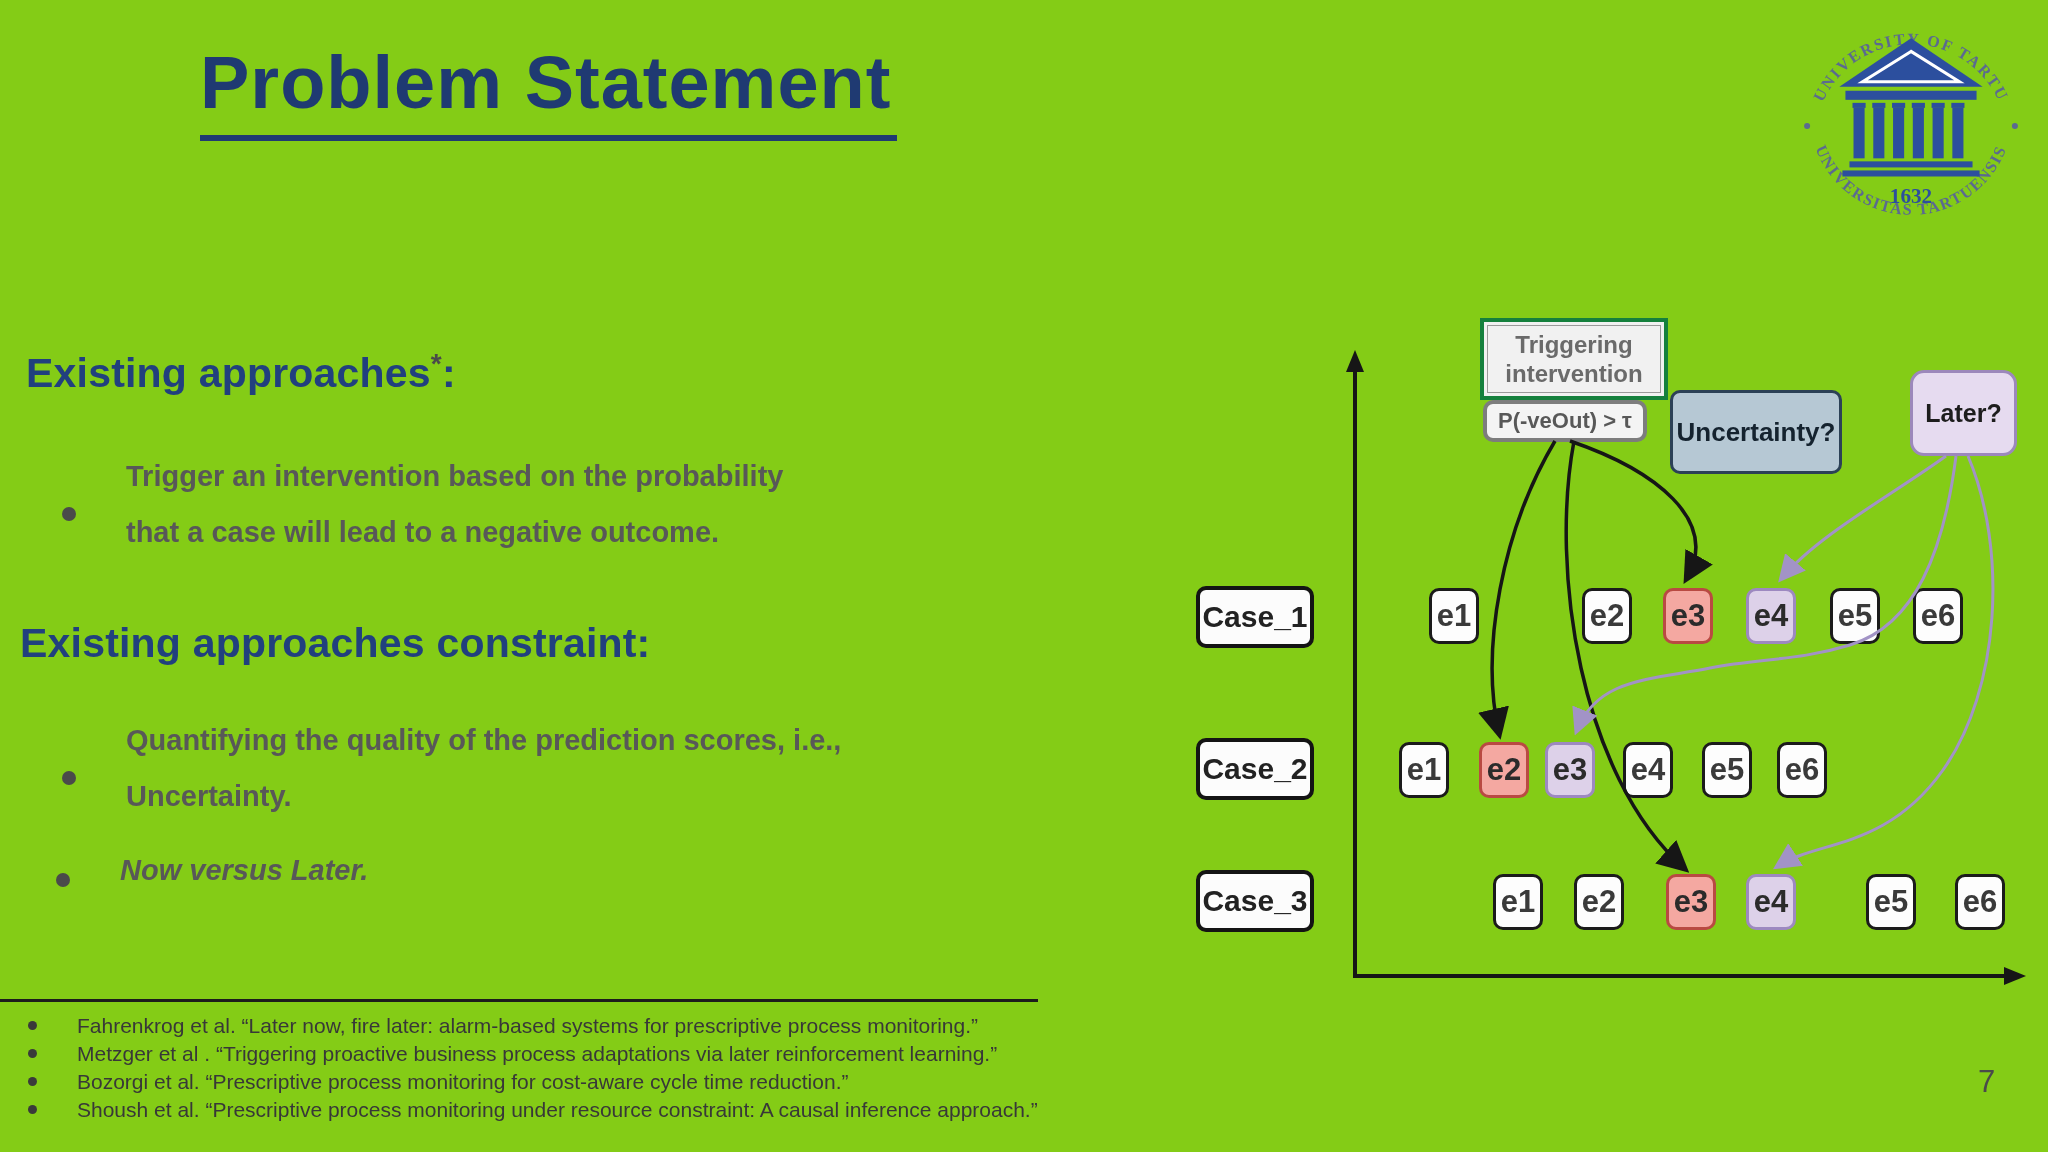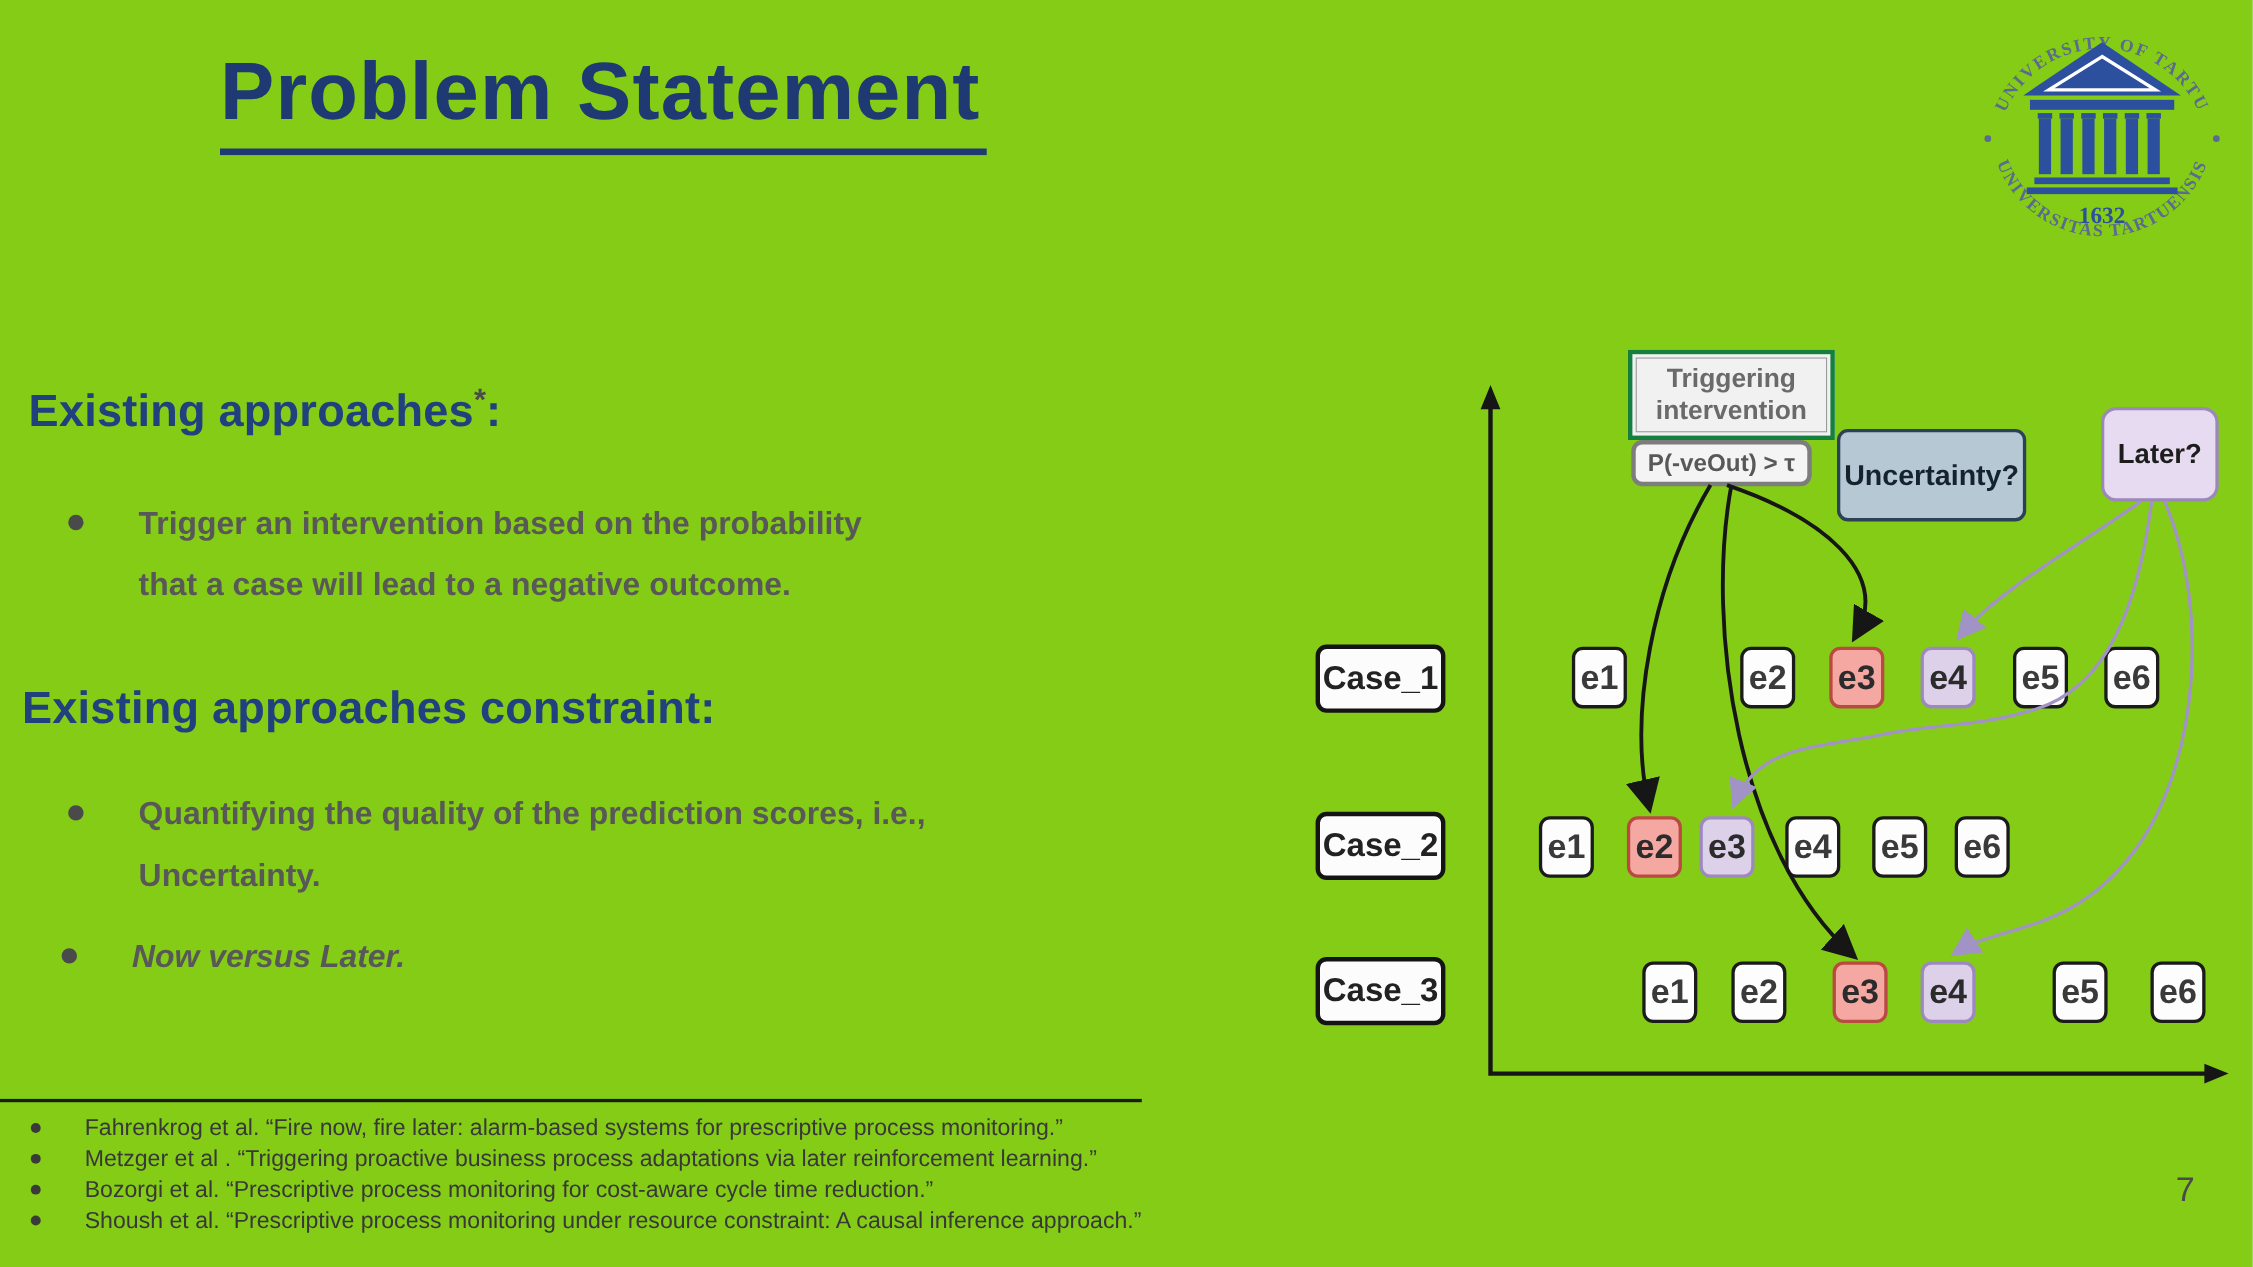--- a/index.html
+++ b/index.html
@@ -7,21 +7,21 @@
          font-family:"Liberation Sans",sans-serif;}
 
   
   .title{position:absolute;left:200px;top:40px;display:inline-block;
          font-size:74px;font-weight:700;color:#1f3a72;letter-spacing:1px;
          border-bottom:6px solid #1f3a72;padding:0 6px 10px 0;}
 
   
   .h-navy{position:absolute;font-size:41px;font-weight:700;color:#21407e;letter-spacing:.2px;}
   .h-navy .sup{font-size:28px;color:#4a4a4a;vertical-align:14px;}
-  .bullet{position:absolute;display:flex;align-items:flex-start;}
+  .bullet{position:absolute;display:flex;align-items:center;}
   .bdot{width:14px;height:14px;border-radius:50%;background:#4a4a4a;flex:0 0 auto;margin-top:20px;}
   .btext{margin-left:50px;font-size:29px;font-weight:700;color:#585858;line-height:56px;}
 
   
   .divider{position:absolute;left:0;top:999px;width:1038px;height:3px;background:#1c1c1c;}
   .footnotes{position:absolute;left:28px;top:1012px;width:1100px;}
   .fnote{display:flex;align-items:flex-start;margin-bottom:1px;}
   .fdot{width:9px;height:9px;border-radius:50%;background:#3a3a3a;flex:0 0 auto;margin:9px 0 0 0;}
   .fnote span{margin-left:40px;font-size:21px;color:#383838;line-height:27px;}
 
@@ -129,21 +129,21 @@
     <div class="bdot"></div>
     <div class="btext">
       <div>Now versus Later.</div>
     </div>
   </div>
 
   <div class="divider"></div>
   <div class="footnotes">
     <div class="fnote">
       <div class="fdot"></div>
-      <span>Fahrenkrog et al.  “Fire now, fire later:  alarm-based systems for prescriptive process monitoring.”</span>
+      <span>Fahrenkrog et al.  “Later now, fire later:  alarm-based systems for prescriptive process monitoring.”</span>
     </div>
     <div class="fnote">
       <div class="fdot"></div>
       <span>Metzger et al . “Triggering proactive business process adaptations via later reinforcement learning.”</span>
     </div>
     <div class="fnote">
       <div class="fdot"></div>
       <span>Bozorgi et al. “Prescriptive process monitoring for cost-aware cycle time reduction.”</span>
     </div>
     <div class="fnote">

